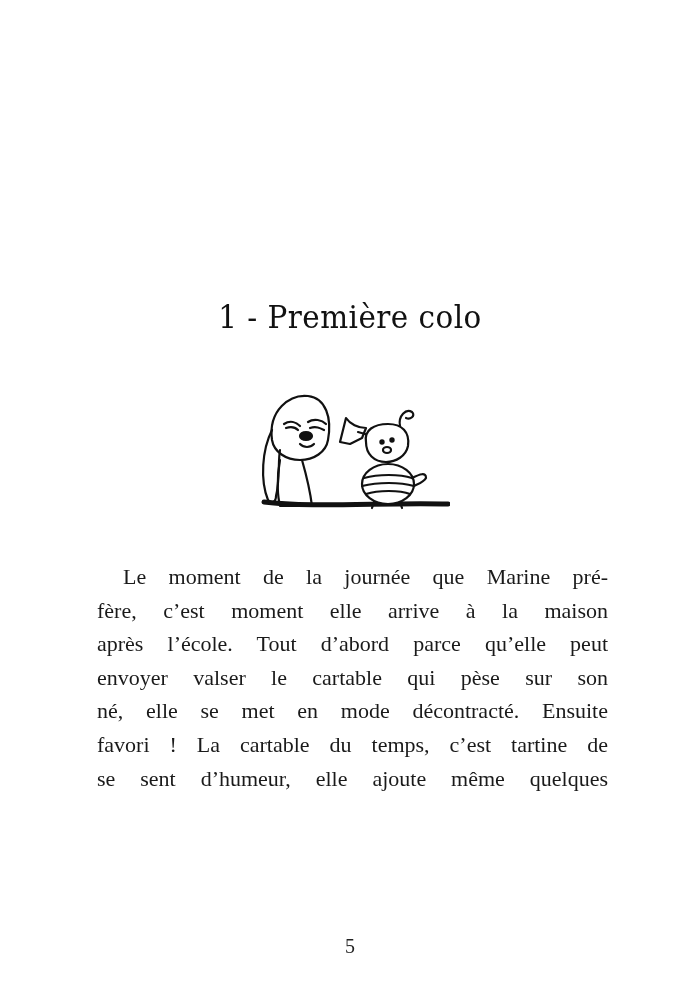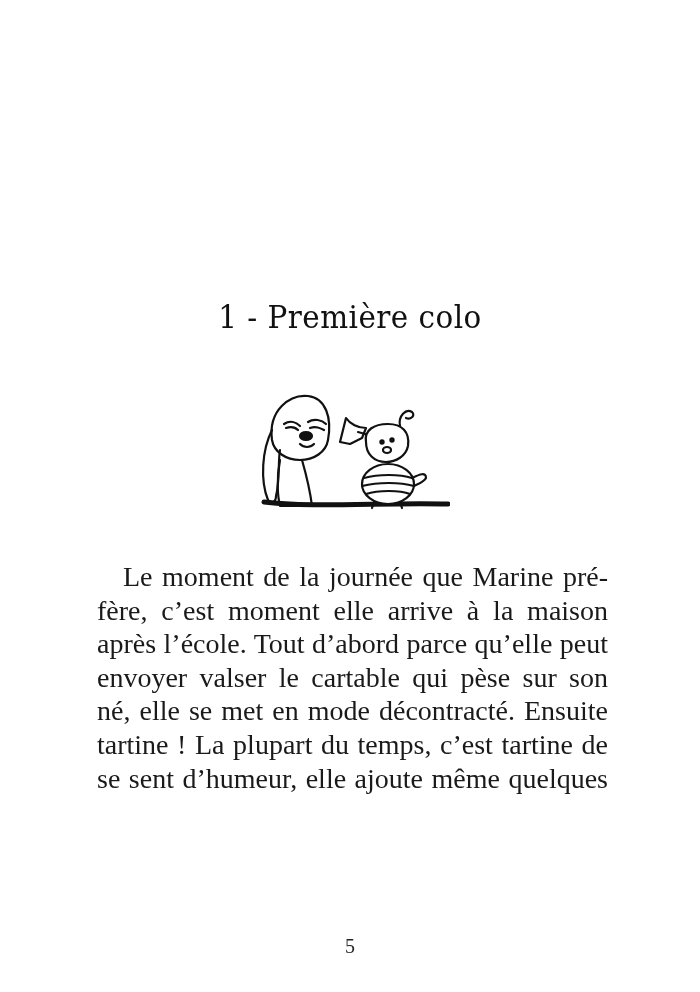--- a/index.html
+++ b/index.html
@@ -5,21 +5,21 @@
   html, body { margin: 0; padding: 0; background: #ffffff; }
   body { width: 700px; height: 992px; position: relative; overflow: hidden; }
   .title {
     position: absolute; left: 0; top: 298px; width: 700px; text-align: center;
     font-family: "DejaVu Serif", serif; font-size: 32px; color: #111;
     letter-spacing: 0.5px; transform: scaleX(0.92);
   }
   .illus { position: absolute; left: 250px; top: 390px; width: 200px; height: 122px; }
   .body-text {
     position: absolute; left: 97px; top: 560px; width: 511px;
-    font-family: "Liberation Serif", "DejaVu Serif", serif; font-size: 28px;
+    font-family: "Liberation Serif", "DejaVu Serif", serif; font-size: 22px;
     color: #1a1a1a;
   }
   .line {
     display: block; height: 33.6px; line-height: 33.6px; white-space: nowrap;
     text-align: justify; text-align-last: justify; overflow: visible;
   }
   .line.first { text-indent: 26px; }
   .page-num {
     position: absolute; left: 0; top: 935px; width: 700px; text-align: center;
     font-family: "Liberation Serif", serif; font-size: 20px; color: #222;
@@ -66,17 +66,17 @@
     <path d="M124 112 L122 118 M150 112 L152 118"></path>
   </g>
 </svg>
 
 <div class="body-text">
   <span class="line first">Le moment de la journée que Marine pré-</span>
   <span class="line">fère, c’est moment elle arrive à la maison</span>
   <span class="line">après l’école. Tout d’abord parce qu’elle peut</span>
   <span class="line">envoyer valser le cartable qui pèse sur son</span>
   <span class="line">né, elle se met en mode décontracté. Ensuite</span>
-  <span class="line">tartine ! La plupart du temps, c’est tartine de</span>
+  <span class="line">favori ! La cartable du temps, c’est tartine de</span>
   <span class="line">se sent d’humeur, elle ajoute même quelques</span>
 </div>
 
 <div class="page-num">5</div>
 
 </body></html>

